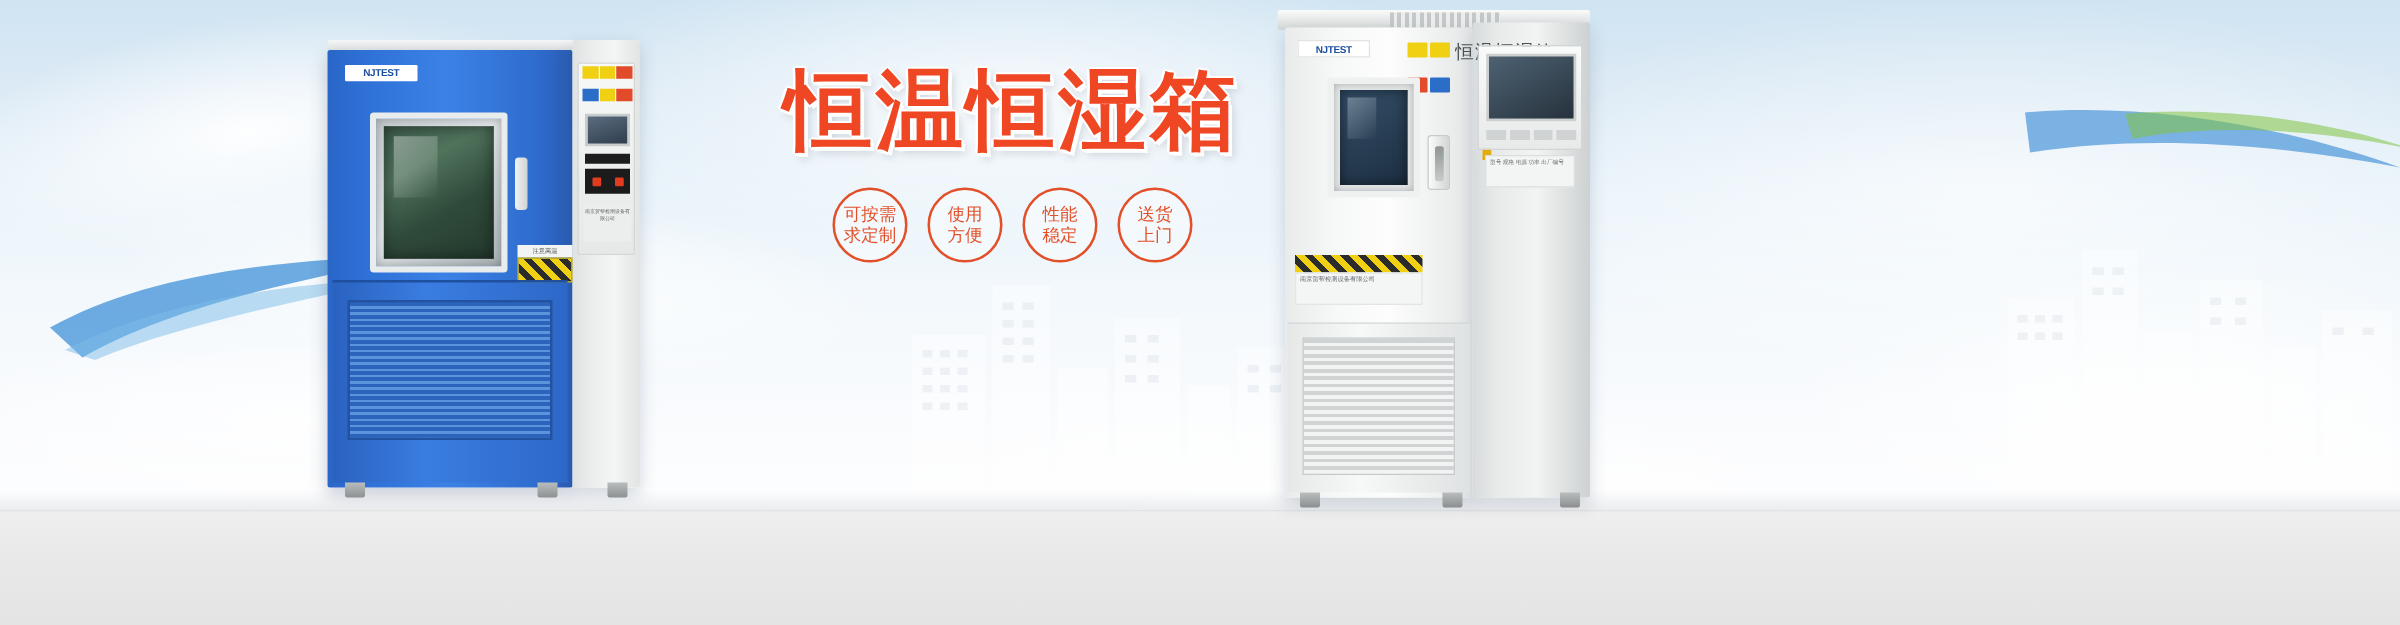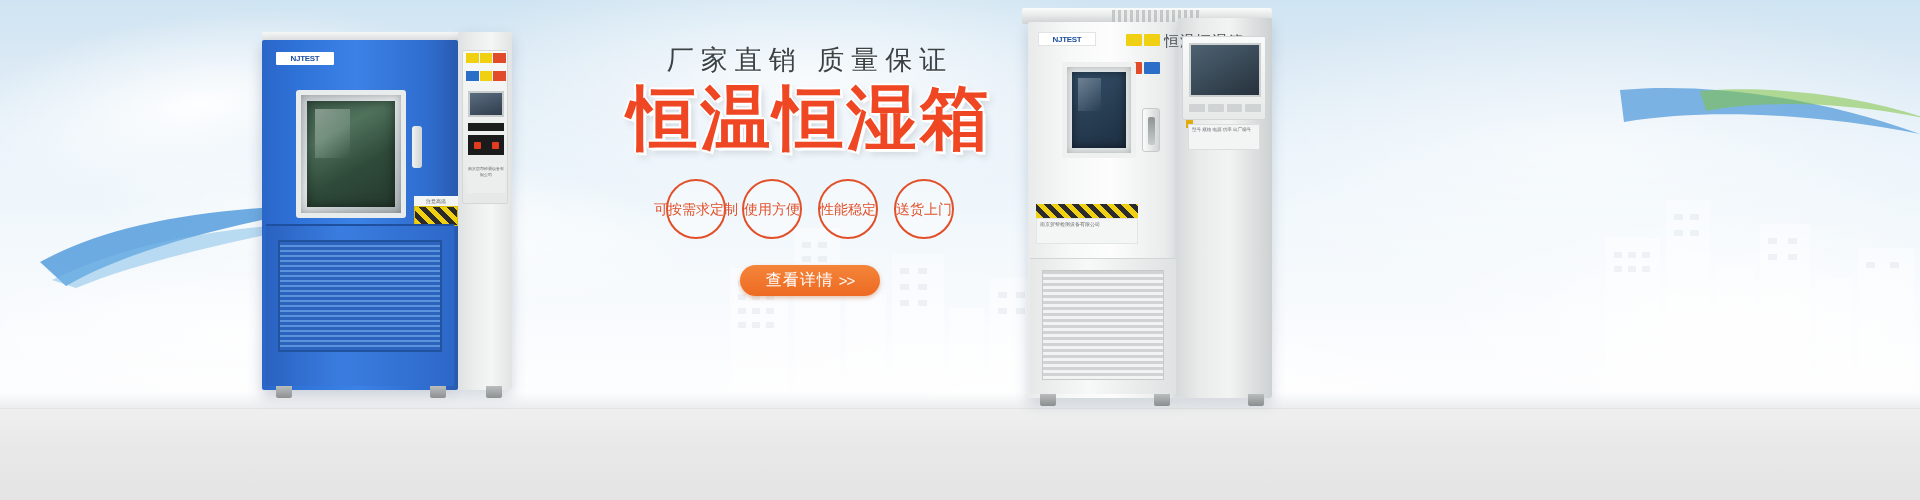--- a/index.html
+++ b/index.html
@@ -101,21 +101,21 @@
   }
 
   
   .badges{
     margin-top:24px;
     display:flex; justify-content:center; align-items:center; gap:16px;
   }
   .badge{
     width:60px; height:60px; border-radius:50%;
     border:2px solid #e2502a;
-    display:flex; flex-direction:row;
+    display:flex; flex-direction:column;
     align-items:center; justify-content:center;
     color:#e2502a; font-size:14px; line-height:1.18;
     background:rgba(255,255,255,.35);
     flex:0 0 auto;
   }
   .badge span{ display:block; white-space:nowrap; }
 
   
   .cta-wrap{ margin-top:26px; display:flex; justify-content:center; }
   .cta{
@@ -537,21 +537,20 @@
     <div class="mr-foot" style="left:18px"></div>
     <div class="mr-foot" style="left:132px"></div>
     <div class="mr-foot" style="left:226px"></div>
   </div>
 
   <div class="baseshadow"></div>
   <div class="baseplate"></div>
 
   <div class="copy">
 
-    <div class="eyebrow">厂家直销  质量保证</div>
 
     <div class="headline">恒温恒湿箱</div>
 
 
     <div class="badges">
       <div class="badge">
         <span>可按需</span>
         <span>求定制</span>
       </div>
       <div class="badge">
@@ -561,21 +560,15 @@
       <div class="badge">
         <span>性能</span>
         <span>稳定</span>
       </div>
       <div class="badge">
         <span>送货</span>
         <span>上门</span>
       </div>
     </div>
 
-    <div class="cta-wrap">
-      <button class="cta">
-        <span>查看详情</span>
-        <span class="chev">&gt;&gt;</span>
-      </button>
-    </div>
 
   </div>
 </div>
 
 </body></html>

